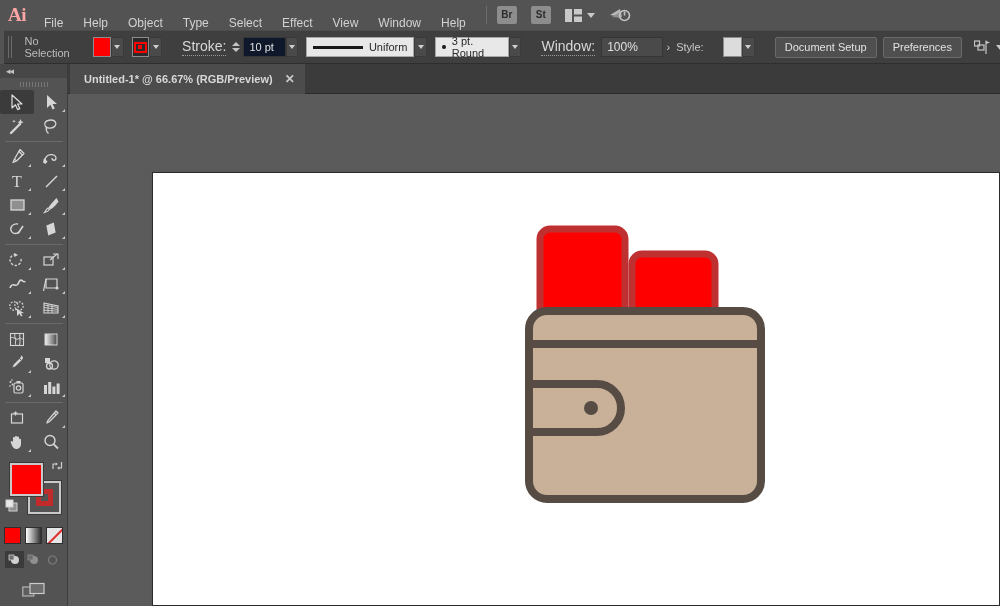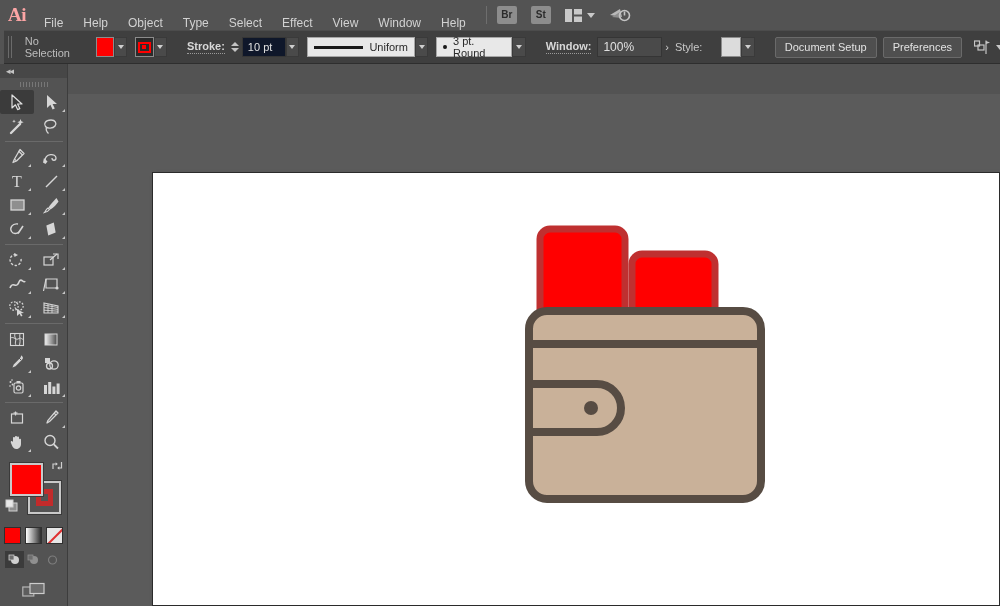--- a/index.html
+++ b/index.html
@@ -63,21 +63,21 @@
     display:flex; align-items:center; justify-content:center;
   }
   .stroke-inner-o { width:13px;height:11px;border:2px solid #ff0000;display:flex;align-items:center;justify-content:center; }
   .stroke-inner-i { width:4px;height:4px;background:#ff0000; }
   .dd-btn {
     width:16px; height:20px; background:#4a4a4a; border:1px solid #3a3a3a;
     display:flex; align-items:center; justify-content:center; margin-right:8px;
   }
   .dd-chev { width:0;height:0;border-left:3.5px solid transparent;border-right:3.5px solid transparent;border-top:4px solid #cfcfcf; }
   .cb-underlabel {
-    color:#d8d8d8; font-size:11px; font-weight:bold; margin:0 6px 0 12px;
+    color:#d8d8d8; font-size:14px; font-weight:normal; margin:0 6px 0 12px;
     border-bottom:1px dotted #9a9a9a; padding-bottom:1px;
   }
   .spinner { display:flex; flex-direction:column; margin-right:3px; gap:2px; }
   .sp-up { width:0;height:0;border-left:4px solid transparent;border-right:4px solid transparent;border-bottom:4px solid #c4c4c4; }
   .sp-dn { width:0;height:0;border-left:4px solid transparent;border-right:4px solid transparent;border-top:4px solid #c4c4c4; }
   .num-field {
     width:52px; height:20px; background:#0f172a; border:1px solid #353535;
     color:#e0e0e0; font-size:11px; line-height:18px; padding-left:5px;
   }
   .wide-field {
@@ -296,20 +296,26 @@
       <svg width="17" height="15" viewBox="0 0 17 15">
         <rect x="0.5" y="1" width="5" height="5" fill="none" stroke="#c6c6c6" stroke-width="1.2"></rect>
         <rect x="4" y="5" width="6" height="5" fill="none" stroke="#c6c6c6" stroke-width="1.2"></rect>
         <line x1="12" y1="0.5" x2="12" y2="14" stroke="#c6c6c6" stroke-width="1.2"></line>
         <path d="M12 1 L16 2.5 L12 4 Z" fill="#c6c6c6"></path>
       </svg>
       <span class="chev"></span>
     </div>
   </div>
 
+  <div class="tabbar">
+    <div class="doc-tab">
+      <span class="doc-tab-title">Untitled-1* @ 66.67% (RGB/Preview)</span>
+      <span class="tab-close">✕</span>
+    </div>
+  </div>
 
   <div class="toolpanel">
     <div class="tp-header">
       <span class="tp-collapse">◂◂</span>
     </div>
     <div class="tp-grip">
         <span class="tp-grip-dots"></span>
       </div>
 
     <div class="tool-grid">

